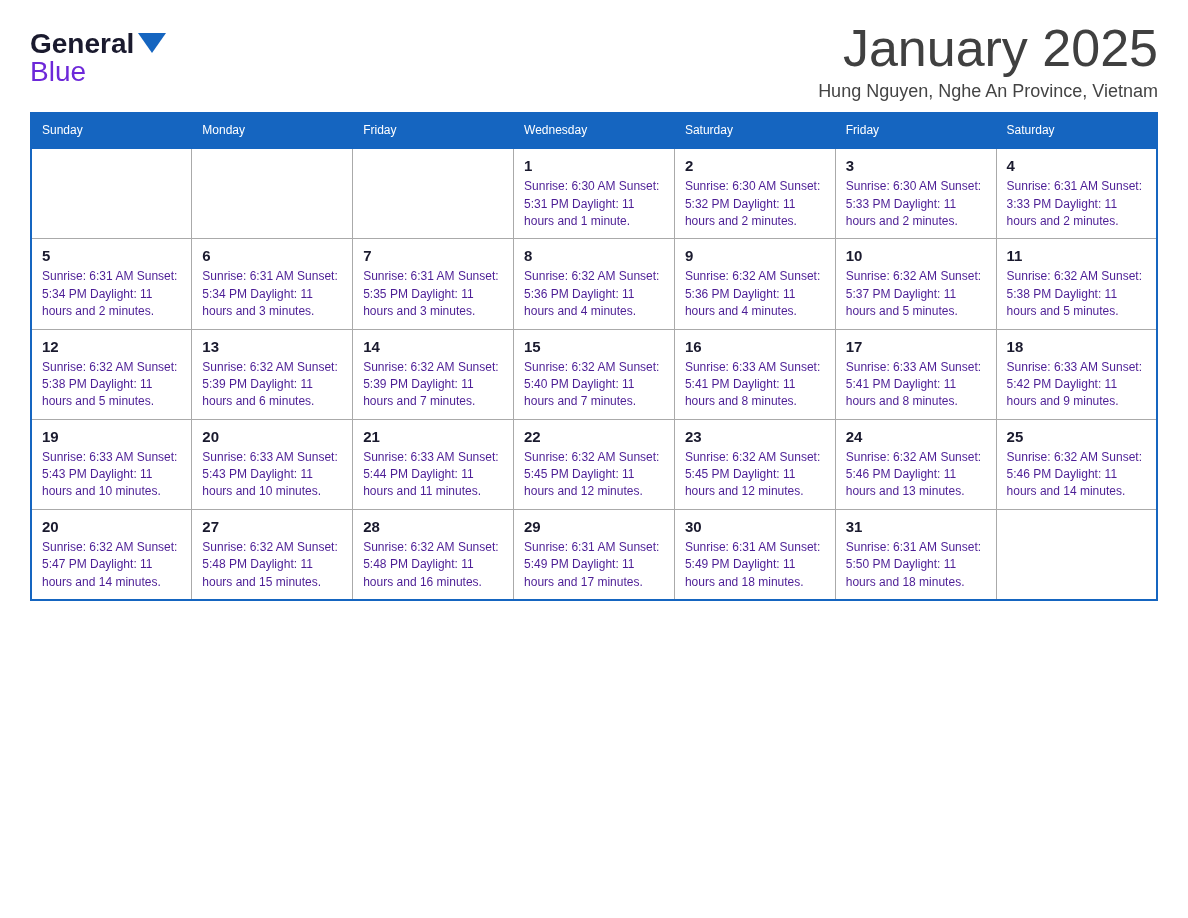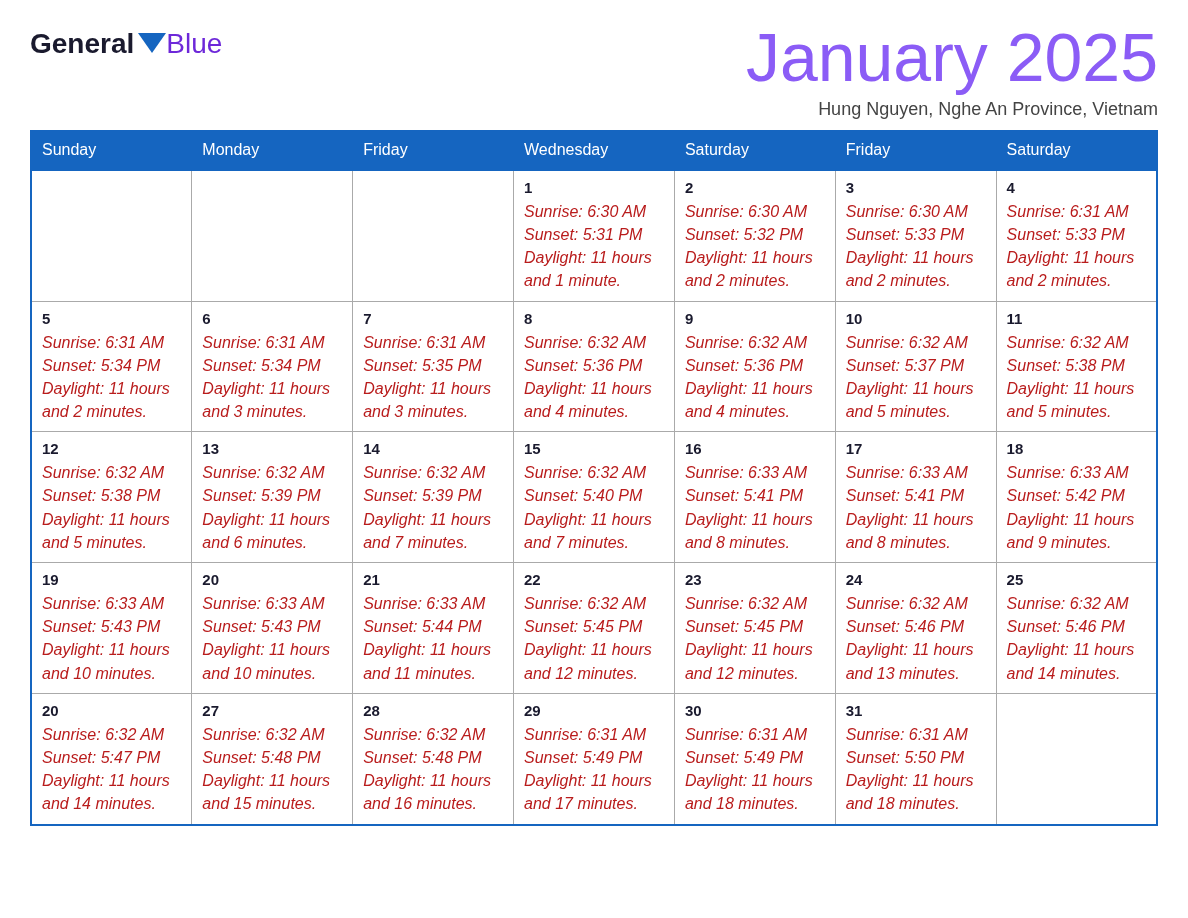--- a/index.html
+++ b/index.html
@@ -11,21 +11,21 @@
       padding: 20px 30px;
     }
     .header-area {
       display: flex;
       justify-content: space-between;
       align-items: flex-start;
       margin-bottom: 10px;
     }
     .logo {
       display: flex;
-      flex-direction: row;
+      flex-direction: column;
       align-items: flex-start;
       padding-top: 10px;
     }
     .logo-general {
       font-size: 28px;
       font-weight: bold;
       color: #1a1a2e;
       letter-spacing: 0;
       line-height: 1;
     }
@@ -43,39 +43,39 @@
       border-left: 14px solid transparent;
       border-right: 14px solid transparent;
       border-top: 20px solid #1565c0;
       margin-left: 4px;
       margin-bottom: 2px;
     }
     .title-area {
       text-align: right;
     }
     .month-title {
-      font-size: 68px;
+      font-size: 52px;
       font-weight: normal;
-      color: #8b5cf6;
+      color: #404040;
       line-height: 1.1;
     }
     .location-title {
       font-size: 18px;
       color: #444;
       margin-top: 4px;
     }
     .calendar {
       width: 100%;
       border-collapse: collapse;
       margin-top: 10px;
     }
     .calendar thead tr th {
       background-color: #1565c0;
       color: #ffffff;
-      font-size: 16px;
+      font-size: 12px;
       font-weight: normal;
       padding: 10px 10px;
       text-align: left;
       border: 1px solid #1565c0;
     }
     .calendar tbody tr td {
       border: 1px solid #aaa;
       vertical-align: top;
       padding: 8px 10px;
       width: 14.28%;
@@ -84,24 +84,23 @@
       color: #333;
     }
     .day-number {
       font-size: 15px;
       font-weight: bold;
       color: #1a1a2e;
       display: block;
       margin-bottom: 4px;
     }
     .day-info {
-      font-size: 16px;
-      color: #b91c1c;
+      font-size: 12px;
+      color: #4c1d95;
       line-height: 1.45;
-      font-style: italic;
     }
     .empty-cell {
       background: #fff;
     }
     .calendar tbody tr:last-child td {
       border-bottom: 2px solid #1565c0;
     }
     .calendar tbody tr:first-child td {
       border-top: 2px solid #1565c0;
     }
@@ -166,21 +165,21 @@
         </td>
         <td>
           <span class="day-number">3</span>
           <div class="day-info">Sunrise: 6:30 AM
 Sunset: 5:33 PM
 Daylight: 11 hours and 2 minutes.</div>
         </td>
         <td>
           <span class="day-number">4</span>
           <div class="day-info">Sunrise: 6:31 AM
-Sunset: 5:33 PM
+Sunset: 3:33 PM
 Daylight: 11 hours and 2 minutes.</div>
         </td>
       </tr>
       <tr>
         <td>
           <span class="day-number">5</span>
           <div class="day-info">Sunrise: 6:31 AM
 Sunset: 5:34 PM
 Daylight: 11 hours and 2 minutes.</div>
         </td>

